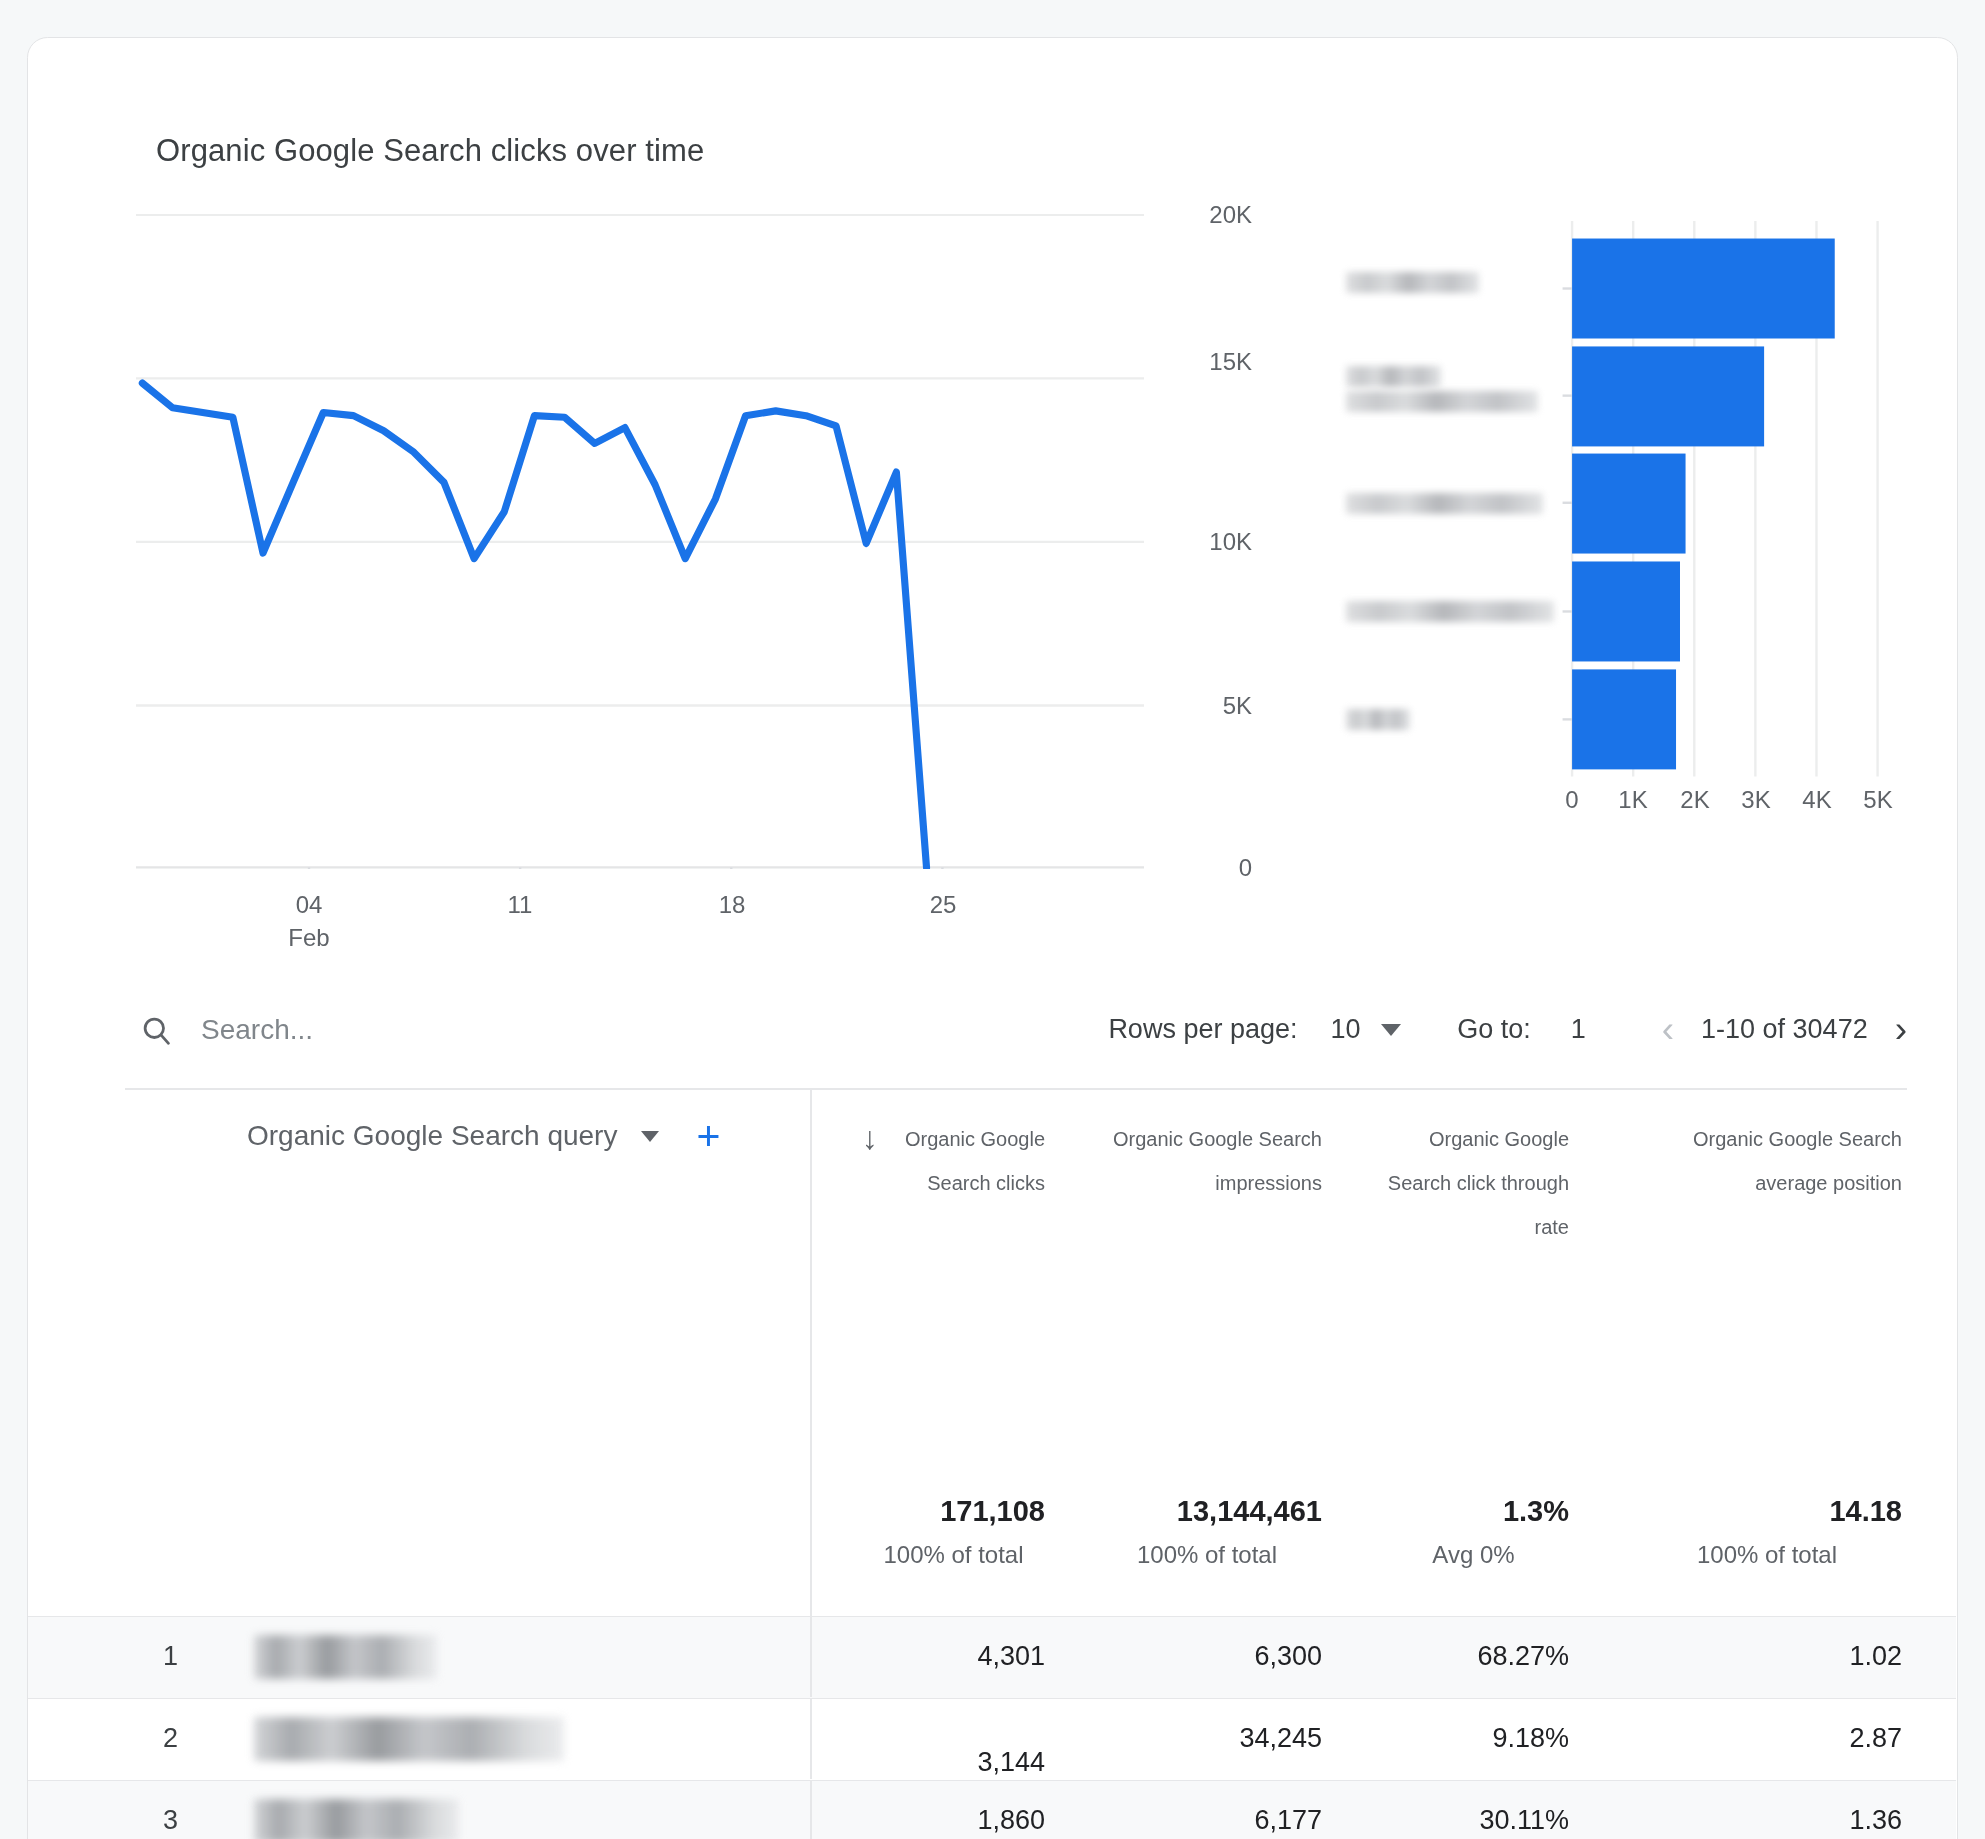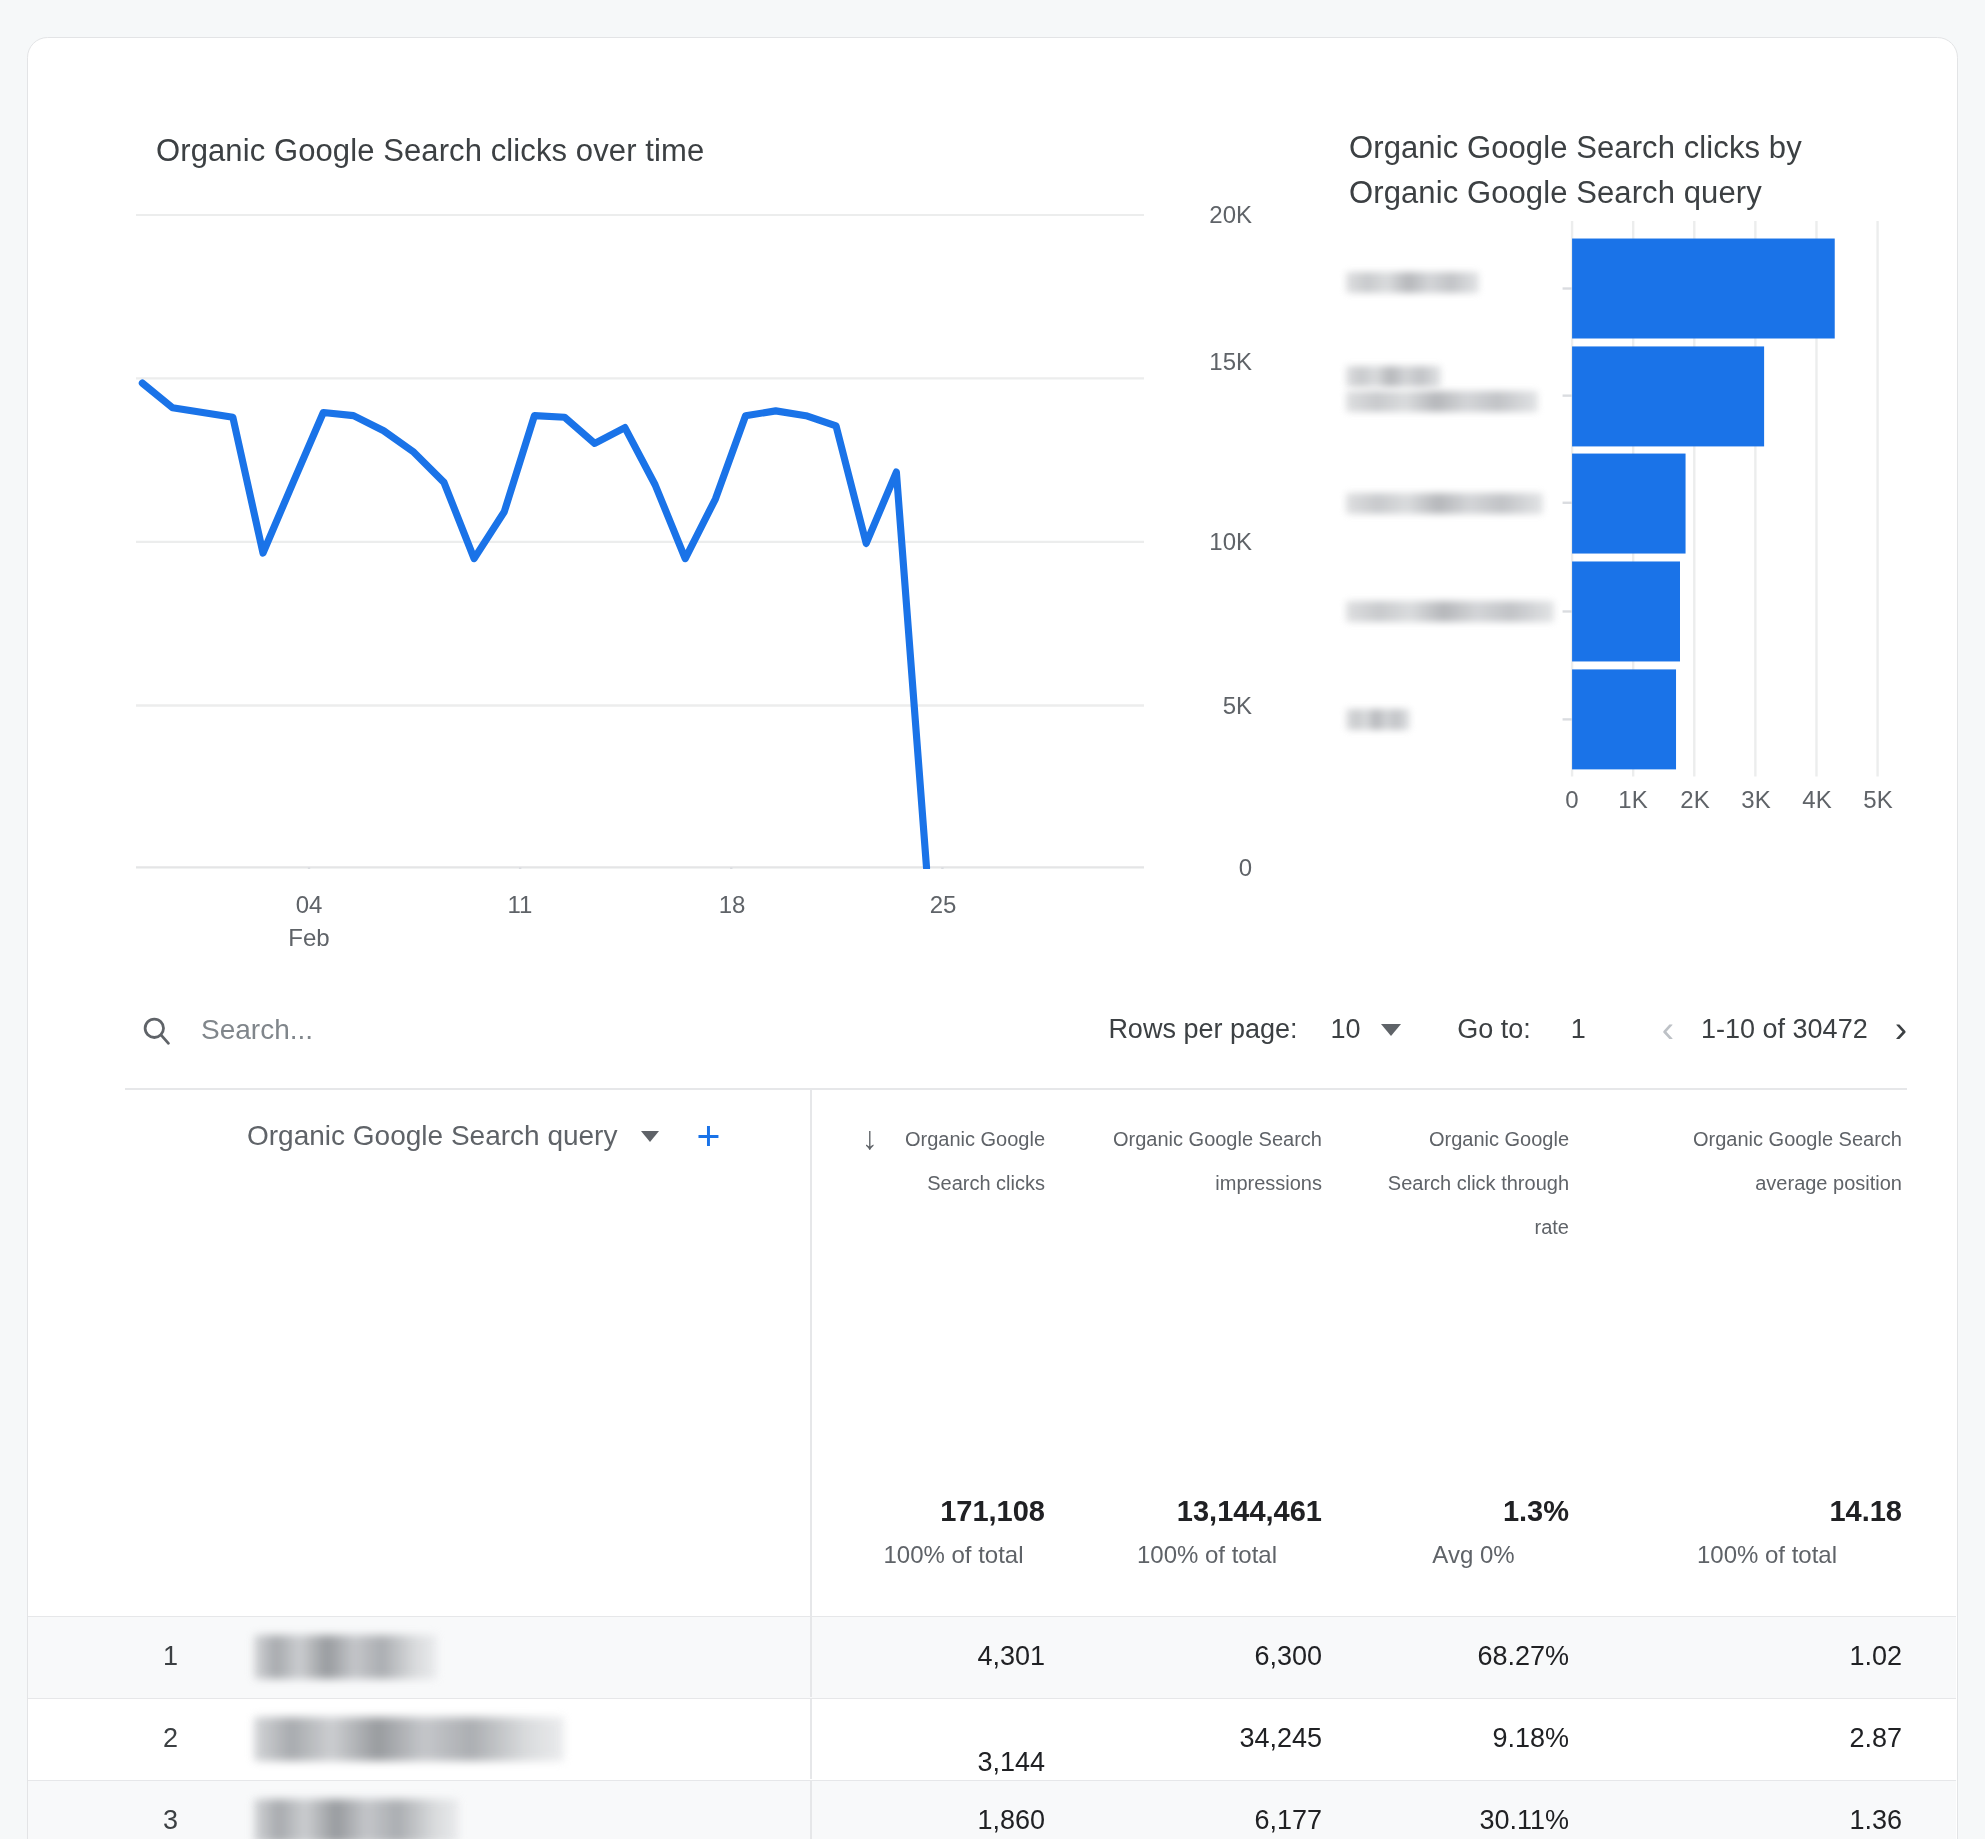--- a/index.html
+++ b/index.html
@@ -138,21 +138,20 @@
 </style>
 </head>
 <body>
 
 <div class="card">
 
   <div class="charts">
 
     <div class="chart-title" id="line-title">Organic Google Search clicks over time</div>
 
-    <div class="chart-title" id="bar-title">Organic Google Search clicks by Organic Google Search query</div>
 
     <div class="linechart">
       <svg class="lc-plot" viewBox="0 0 1270 825" preserveAspectRatio="none">
         <line x1="0" y1="1" x2="1270" y2="1" stroke="#eceded" stroke-width="3"></line>
         <line x1="0" y1="207" x2="1270" y2="207" stroke="#eceded" stroke-width="3"></line>
         <line x1="0" y1="413" x2="1270" y2="413" stroke="#eceded" stroke-width="3"></line>
         <line x1="0" y1="619" x2="1270" y2="619" stroke="#eceded" stroke-width="3"></line>
         <line x1="0" y1="823" x2="1270" y2="823" stroke="#e4e5e6" stroke-width="3"></line>
         <line x1="218" y1="823" x2="218" y2="845" stroke="#dadce0" stroke-width="3"></line>
         <line x1="484" y1="823" x2="484" y2="845" stroke="#dadce0" stroke-width="3"></line>

